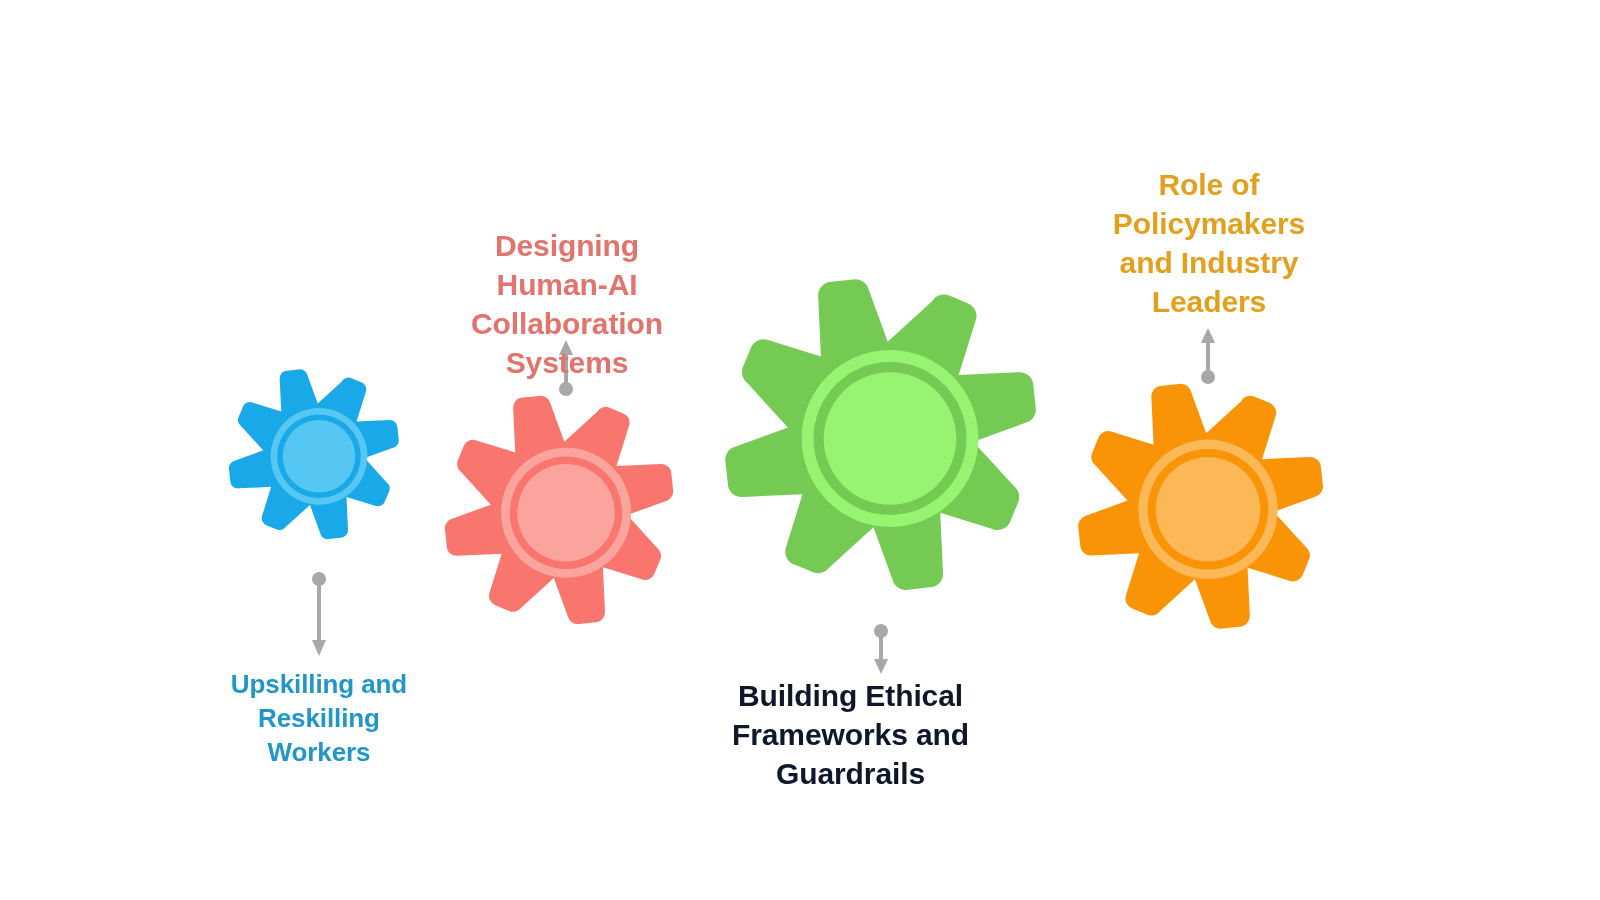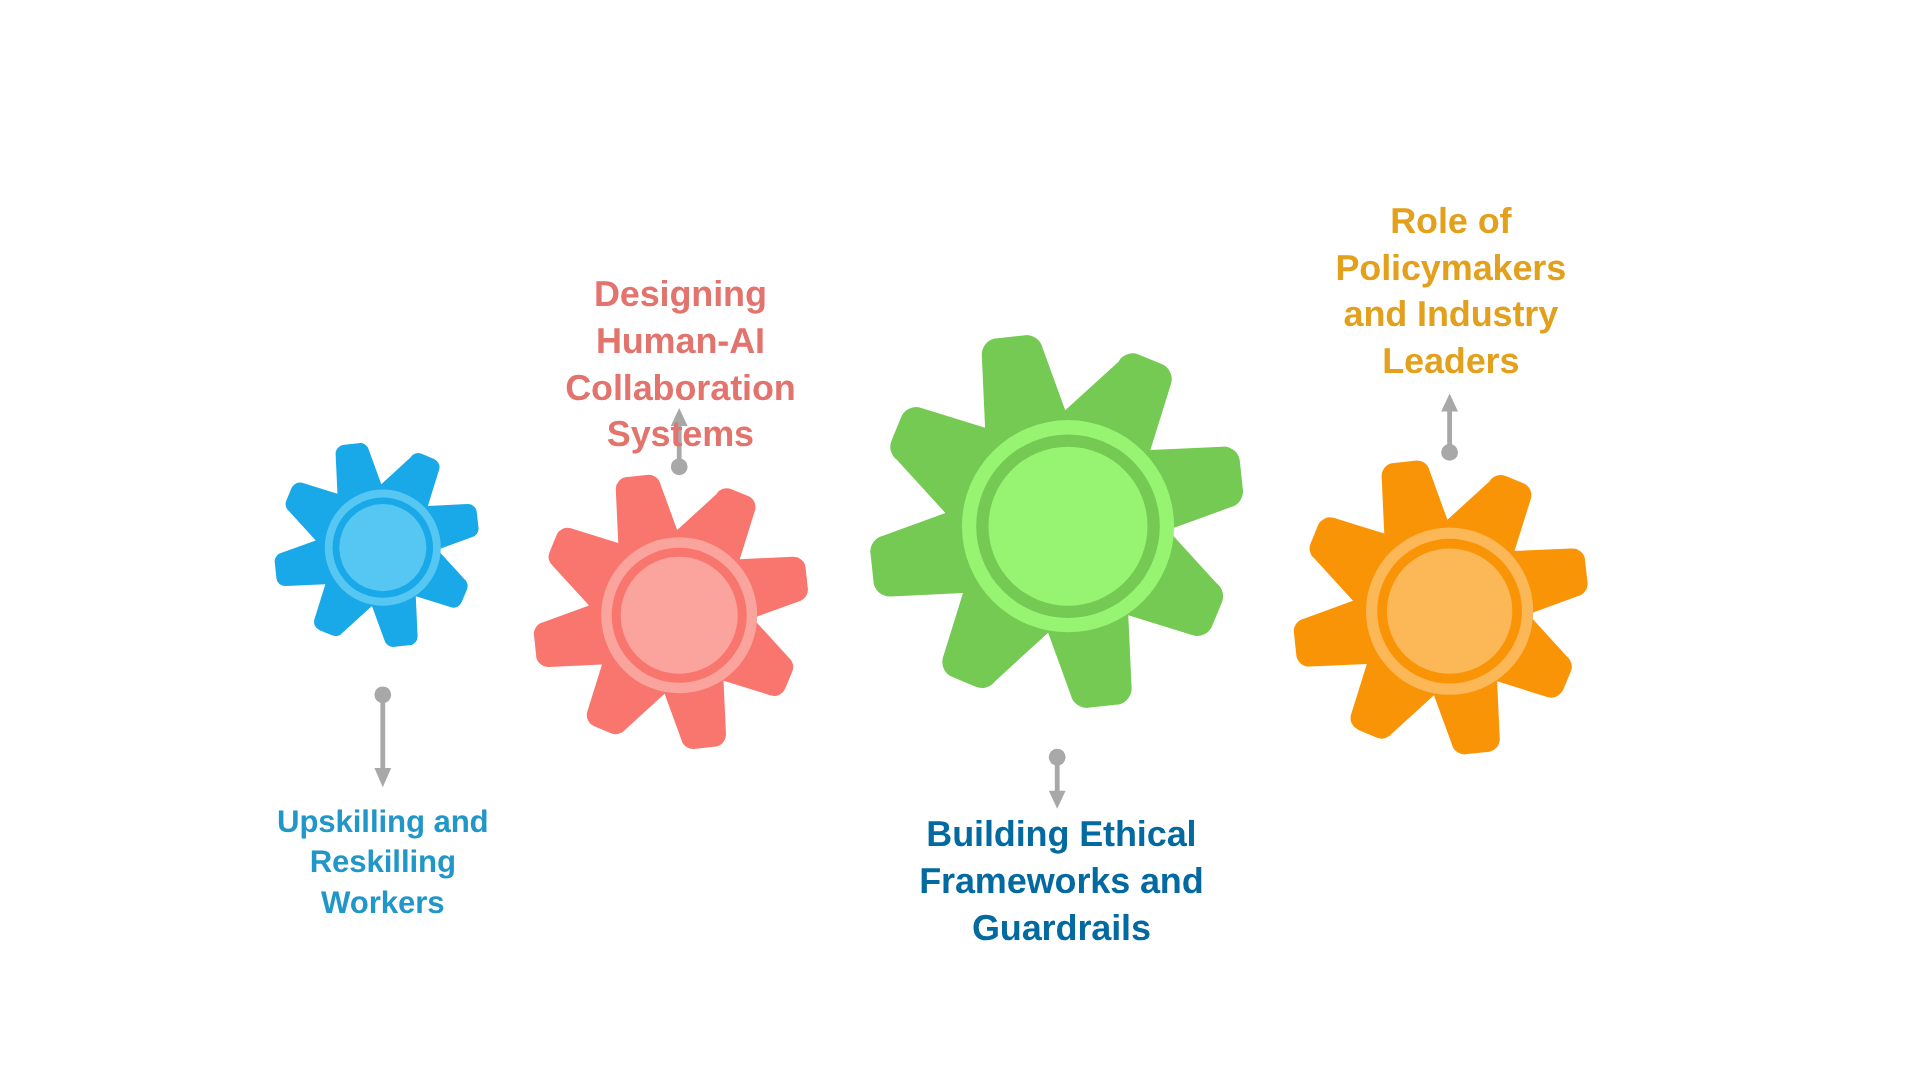--- a/index.html
+++ b/index.html
@@ -107,21 +107,21 @@
         <circle cx="100" cy="95" r="39" fill="#96f472"></circle>
       </svg>
     </div>
     <div class="connector" style="left:865px; top:622px; width:32px; height:56px;">
       <svg width="32" height="56" viewBox="0 0 32 56">
         <line x1="16" y1="8" x2="16" y2="40" stroke="#a8a8a8" stroke-width="4"></line>
         <circle cx="16" cy="9" r="7" fill="#a8a8a8"></circle>
         <path d="M16 52 L9 37 L23 37 Z" fill="#a8a8a8"></path>
       </svg>
     </div>
-    <div class="label" style="left:742px; top:676px; width:285px; font-size:30px; color:#0369a1;">Building Ethical
+    <div class="label" style="left:708px; top:676px; width:285px; font-size:30px; color:#0f172a;">Building Ethical
 Frameworks and
 Guardrails</div>
   </div>
 
   <div class="node">
     <div class="gear-wrap" style="left:1074px; top:382px; width:268px; height:268px;">
       <svg viewBox="0 0 200 200">
         <path d="M100 4 L112 4 A8 8 0 0 1 120 12 L123 45 L155 30 A8 8 0 0 1 166 34 L172 45 A8 8 0 0 1 170 56 L146 78 L178 93 A8 8 0 0 1 184 101 L184 113 A8 8 0 0 1 177 121 L144 124 L159 156 A8 8 0 0 1 155 167 L144 173 A8 8 0 0 1 133 171 L111 147 L96 179 A8 8 0 0 1 88 185 L76 185 A8 8 0 0 1 68 178 L65 145 L33 160 A8 8 0 0 1 22 156 L16 145 A8 8 0 0 1 18 134 L42 112 L10 97 A8 8 0 0 1 4 89 L4 77 A8 8 0 0 1 11 69 L44 66 L29 34 A8 8 0 0 1 33 23 L44 17 A8 8 0 0 1 55 19 L77 43 L92 11 A8 8 0 0 1 100 4 Z" transform="rotate(22.5 100 95)" fill="#fa9407"></path>
         <circle cx="100" cy="95" r="52" fill="#fcb757"></circle>
         <circle cx="100" cy="95" r="45" fill="#fa9407"></circle>

